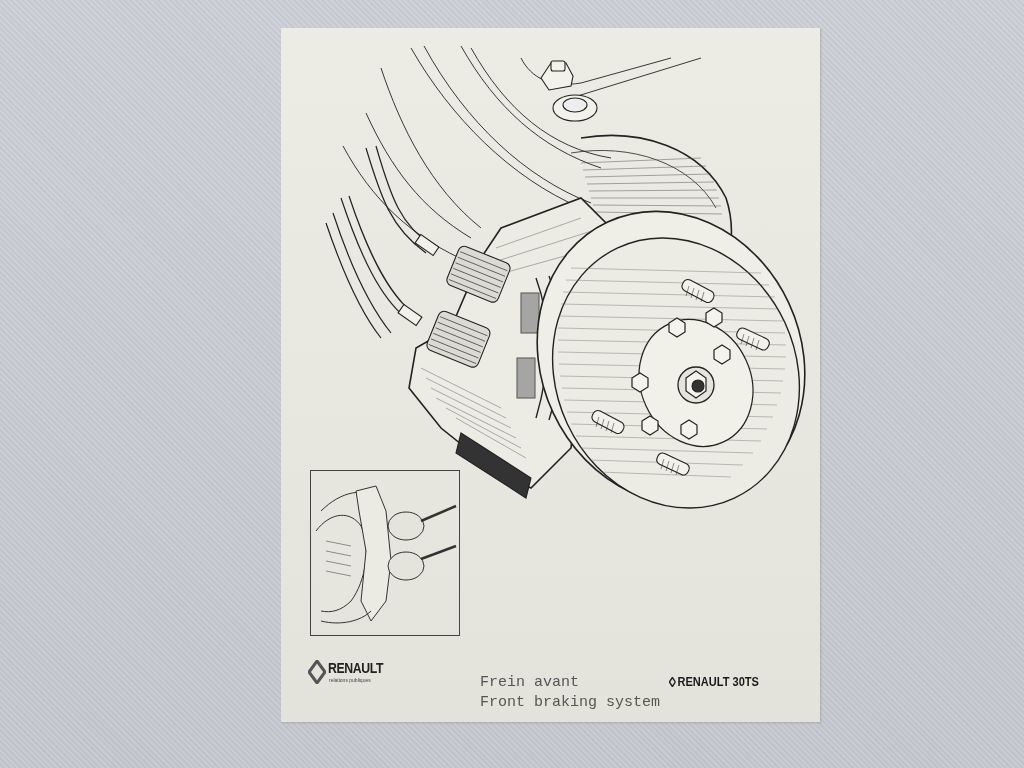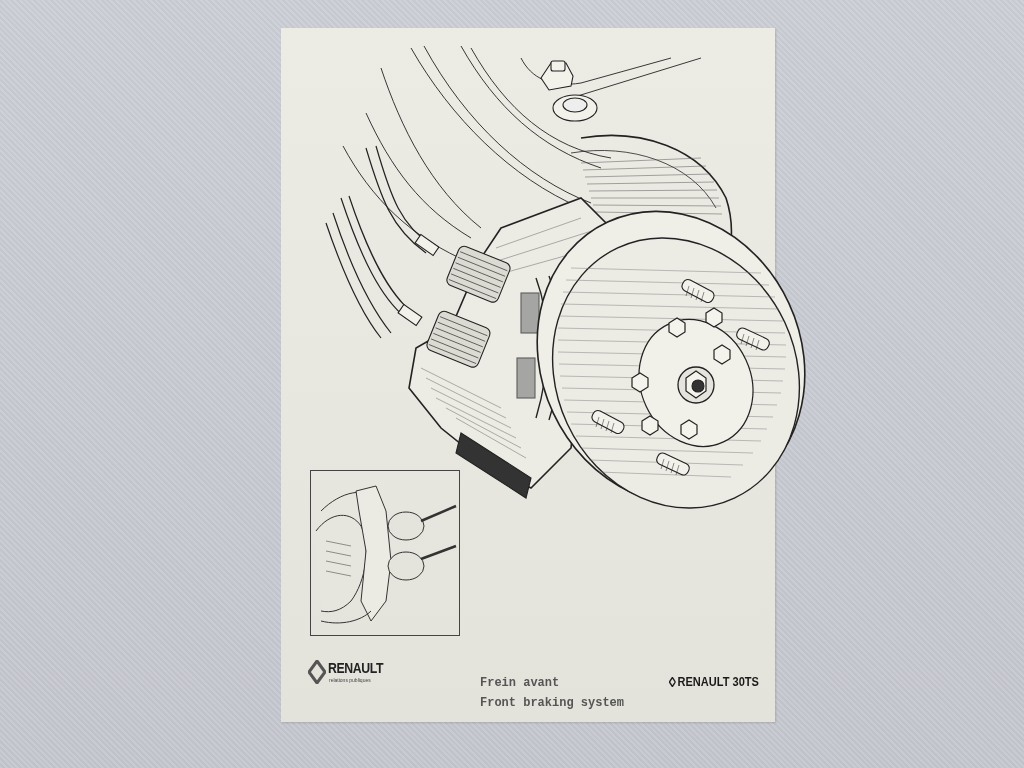--- a/index.html
+++ b/index.html
@@ -8,40 +8,41 @@
     background: #c9cbd3;
     background-image:
       repeating-linear-gradient(45deg, rgba(255,255,255,0.05) 0 2px, rgba(0,0,0,0.03) 2px 4px),
       linear-gradient(180deg, #cdcfd7 0%, #c6c8d0 100%);
     font-family: "DejaVu Sans", sans-serif;
   }
   .paper {
     position:absolute; left:281px; top:28px; width:494px; height:694px;
     background: linear-gradient(180deg, #ecebe4 0%, #e8e7df 60%, #e4e3db 100%);
     box-shadow: 1px 1px 2px rgba(0,0,0,0.15);
+    padding-left: 45px;
   }
   .drawing { position:absolute; left:0; top:0; width:536px; height:694px; }
   .inset {
     position:absolute; left:29px; top:442px; width:150px; height:166px;
     border:1.5px solid #444; box-sizing:border-box;
   }
   .logo-left { position:absolute; left:27px; top:630px; width:90px; height:30px; }
   .logo-left .diamond { position:absolute; left:0; top:2px; width:18px; height:24px; }
   .logo-left .brand {
     position:absolute; left:20px; top:1px;
     font-family: "Liberation Sans", sans-serif; font-weight:bold; font-size:15px;
     letter-spacing:-0.5px; color:#222; transform:scaleX(0.82); transform-origin:left;
   }
   .logo-left .sub {
     position:absolute; left:21px; top:19px; font-size:5px; color:#444;
     font-family: "Liberation Sans", sans-serif;
   }
   .caption {
     position:absolute; left:199px; top:645px;
-    font-family: "Liberation Mono", monospace; font-size:12px; color:#555; line-height:20px;font-weight:bold;
+    font-family: "Liberation Mono", monospace; font-size:15px; color:#555; line-height:20px;
   }
   .logo-right {
     position:absolute; left:388px; top:646px;
     font-family: "Liberation Sans", sans-serif; font-weight:bold; font-size:13px; color:#1a1a1a;
     transform:scaleX(0.85); transform-origin:left; white-space:nowrap;
   }
   .logo-right .mini-diamond { display:inline-block; width:8px; height:10px; vertical-align:-1px; margin-right:2px; }
 </style>
 </head>
 <body>

